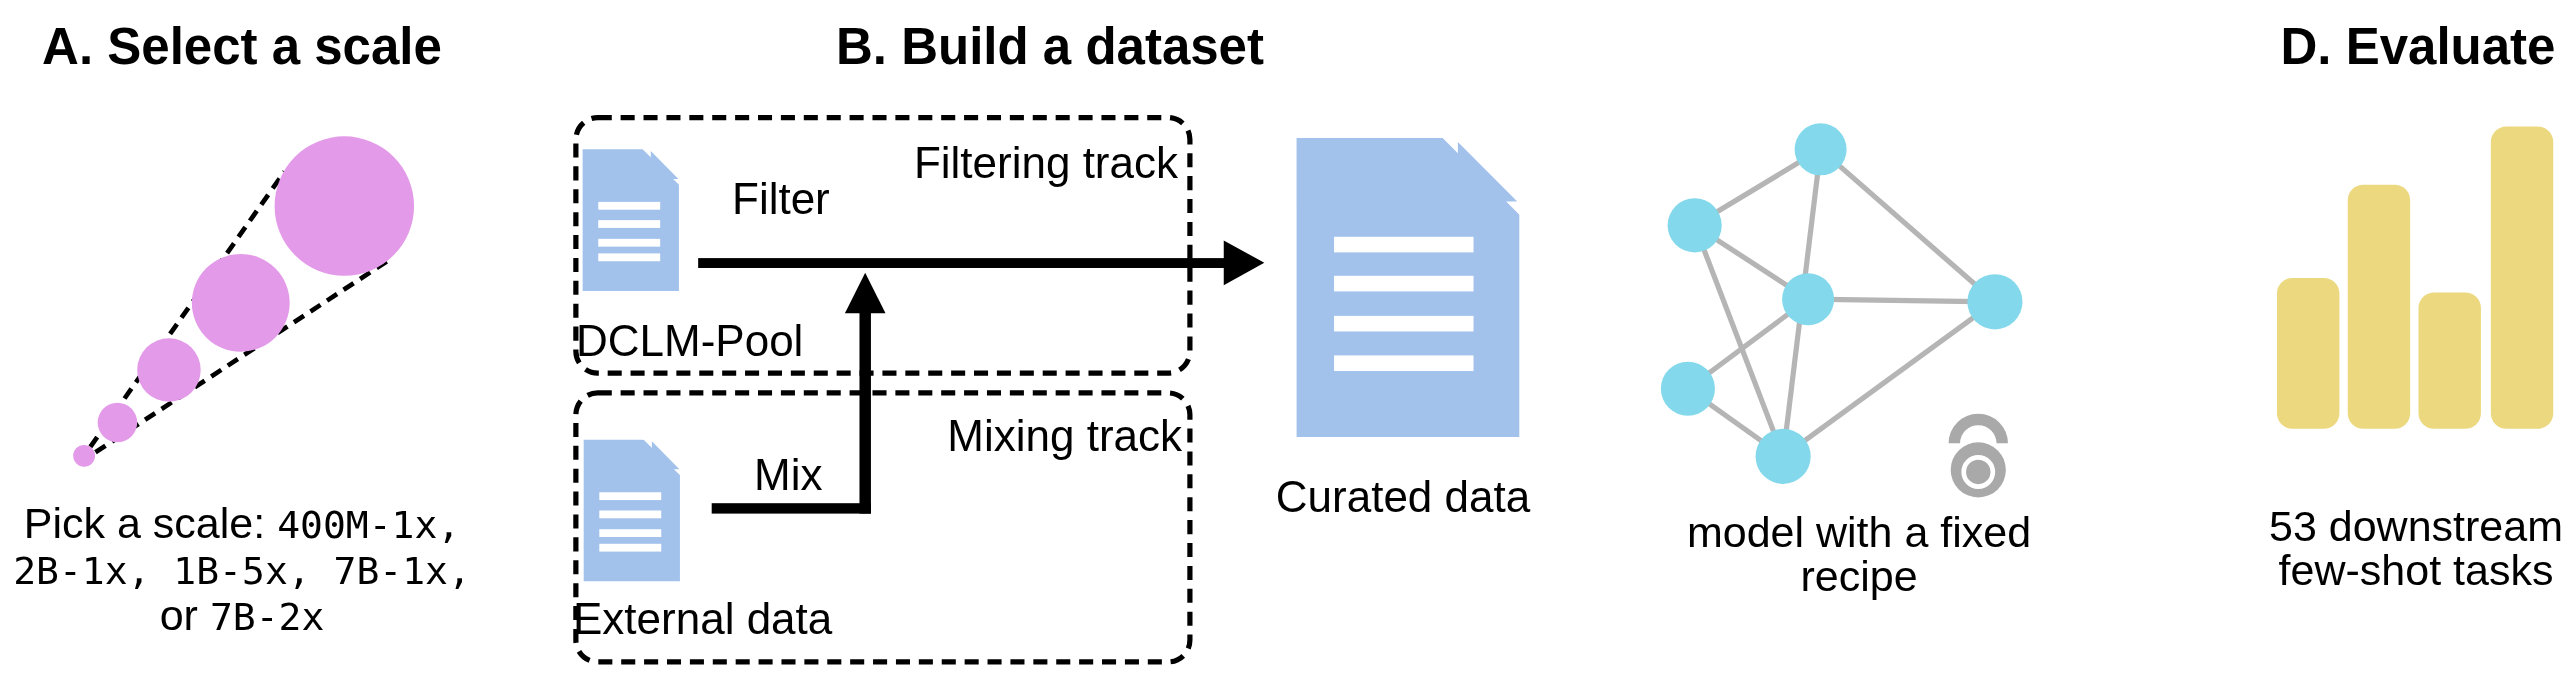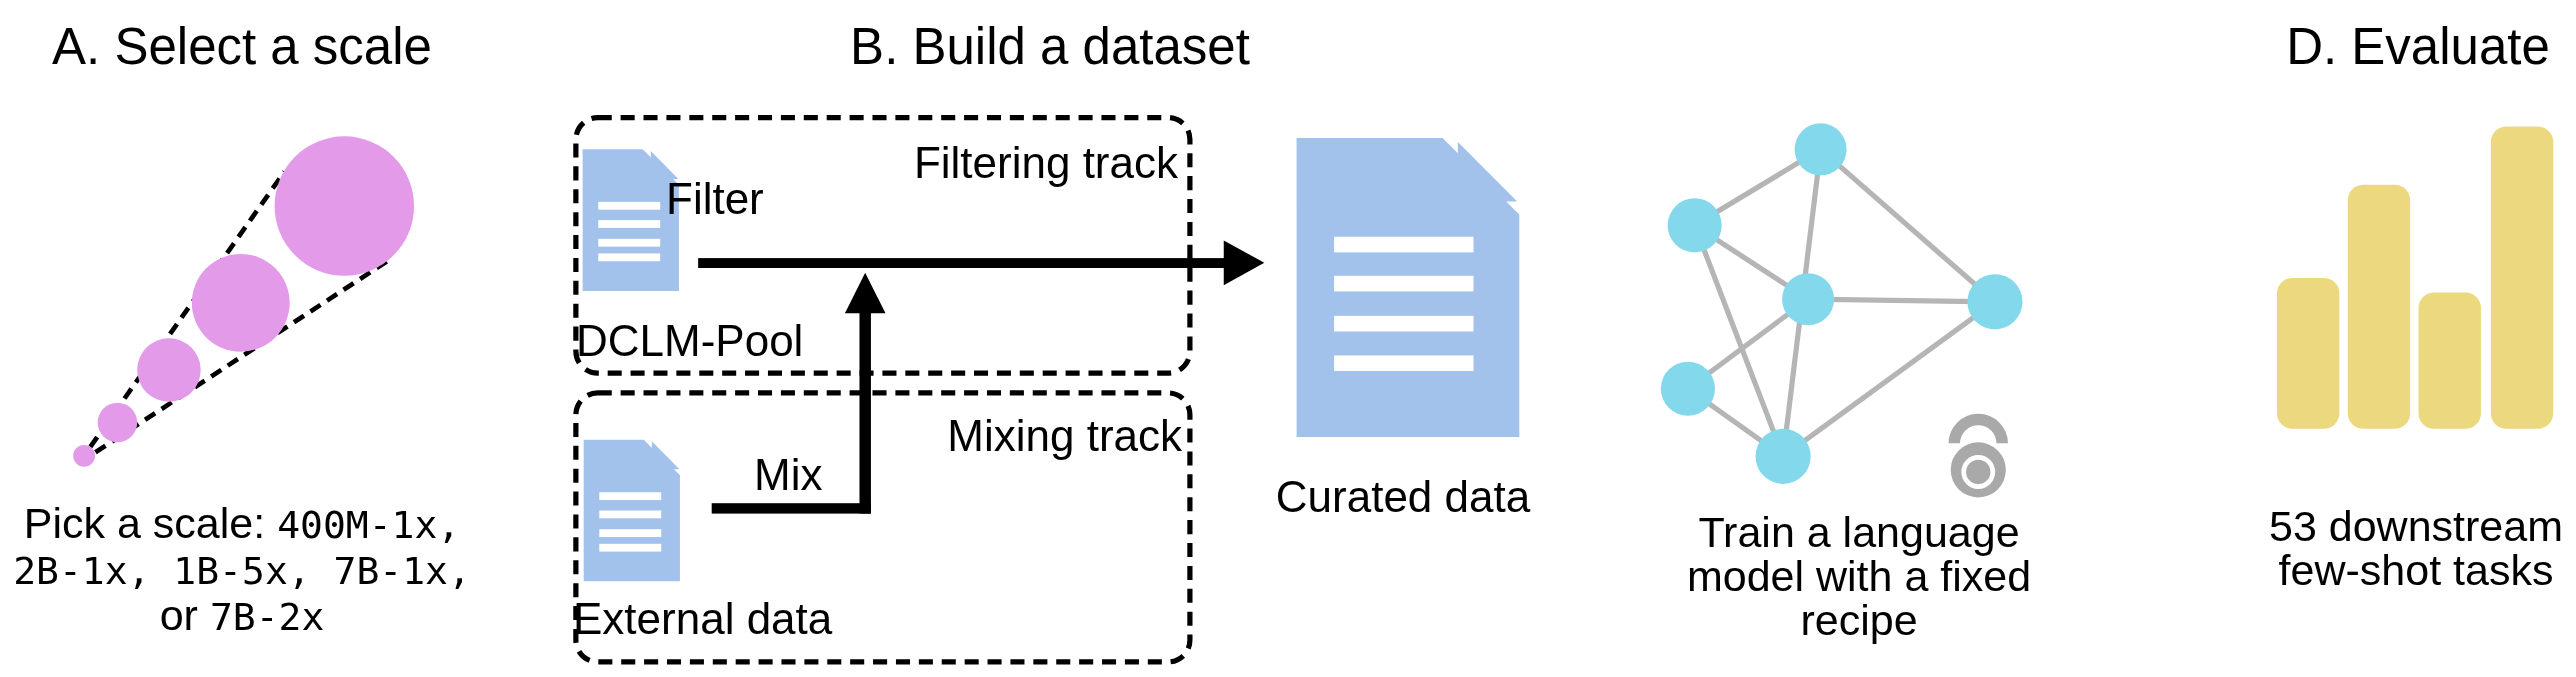--- a/index.html
+++ b/index.html
@@ -7,21 +7,21 @@
     position:relative;
     width:2576px;height:677px;
     background:#fff;
     font-family:"Liberation Sans",sans-serif;
     color:#000;
     overflow:hidden;
   }
   #gfx{position:absolute;left:0;top:0;}
   .title{
     position:absolute;top:21px;
-    font-weight:normal;font-size:51px;line-height:1;
+    font-weight:bold;font-size:51px;line-height:1;
     white-space:nowrap;text-align:center;
     transform:translateX(-50%);
   }
   .label{
     position:absolute;font-size:44px;line-height:1;white-space:nowrap;
   }
   .caption{
     position:absolute;text-align:center;
     font-size:43px;line-height:44px;
     transform:translateX(-50%);
@@ -120,29 +120,28 @@
   <div class="title" style="left:242px">A. Select a scale</div>
   <div class="caption" style="left:242px;top:501px">
     <div><span>Pick a scale: </span><span class="mono">400M-1x,</span></div>
     <div><span class="mono">2B-1x, 1B-5x, 7B-1x,</span></div>
     <div><span>or </span><span class="mono">7B-2x</span></div>
   </div>
 
   <div class="title" style="left:1050px">B. Build a dataset</div>
   <div class="label" style="left: 1178px; top: 141px; transform: translateX(-100%);">Filtering track</div>
 
-  <div class="label" style="left:666px;top:177px">Filter</div>
+  <div class="label" style="left:732px;top:177px">Filter</div>
   <div class="label" style="left:576px;top:319px">DCLM-Pool</div>
   <div class="label" style="left: 1182px; top: 414px; transform: translateX(-100%);">Mixing track</div>
   <div class="label" style="left:754px;top:453px">Mix</div>
   <div class="label" style="left:573px;top:597px">External data</div>
   <div class="label" style="left:1403px;top:475px;transform:translateX(-50%)">Curated data</div>
 
   <div class="caption" style="left:1859px;top:510px">
-    <div>Train a language</div>
     <div>model with a fixed</div>
     <div>recipe</div>
   </div>
 
   <div class="title" style="left:2418px">D. Evaluate</div>
   <div class="caption" style="left:2416px;top:504px">
     <div>53 downstream</div>
     <div>few-shot tasks</div>
   </div>
 

